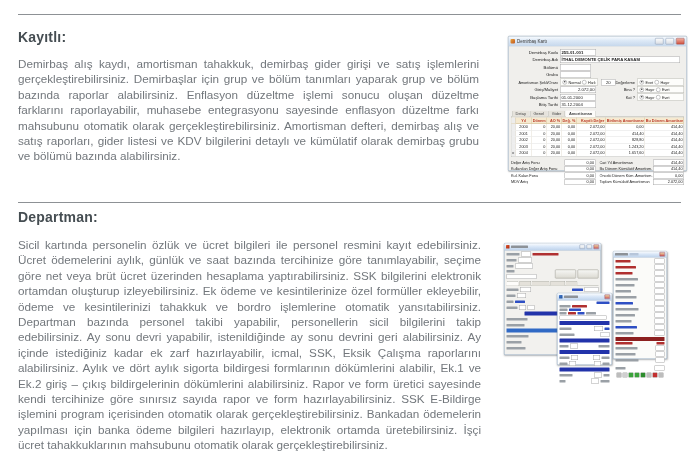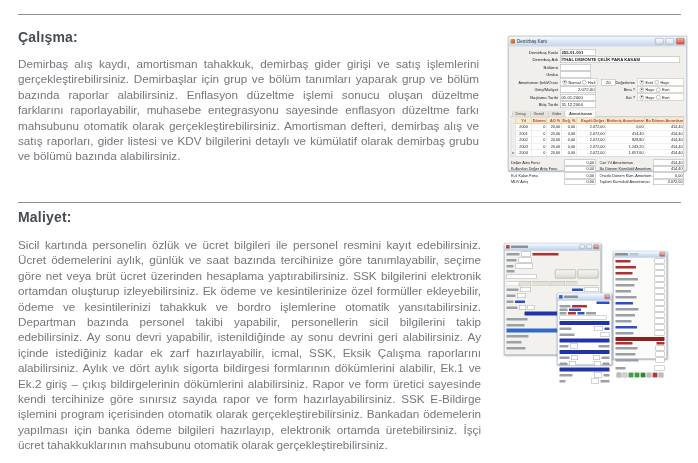--- a/index.html
+++ b/index.html
@@ -101,21 +101,21 @@
   .mtab{width:22px;height:8px;background:#e4e1da;border:1px solid #b0b0a8;border-bottom:none;border-radius:2px 2px 0 0;}
   .mtab.on{background:#fdfcfa;}
   .icon-strip{display:flex;gap:2px;justify-content:center;margin-top:4px;}
   .ic{width:8px;height:8px;border-radius:1px;border:1px solid rgba(0,0,0,.25);}
 </style>
 </head>
 <body>
 
 <div class="rule" id="rule-top"></div>
 
-<h2 class="sec-title" id="title-demirbas">Çalışma:</h2>
+<h2 class="sec-title" id="title-demirbas">Kayıtlı:</h2>
 <p class="sec-par" id="par-demirbas">Demirbaş alış kaydı, amortisman tahakkuk, demirbaş gider girişi ve satış işlemlerini gerçekleştirebilirsiniz. Demirbaşlar için grup ve bölüm tanımları yaparak grup ve bölüm bazında raporlar alabilirsiniz. Enflasyon düzeltme işlemi sonucu oluşan düzeltme farklarını raporlayabilir, muhasebe entegrasyonu sayesinde enflasyon düzeltme farkı mahsubunu otomatik olarak gerçekleştirebilirsiniz. Amortisman defteri, demirbaş alış ve satış raporları, gider listesi ve KDV bilgilerini detaylı ve kümülatif olarak demirbaş grubu ve bölümü bazında alabilirsiniz.</p>
 
 <div class="shot" id="shot-demirbas">
   <div class="w1 scale2">
     <div class="w1-titlebar">
       <span class="w1-appicon"></span>
       <span class="w1-title">Demirbaş Kartı</span>
       <span class="wbtn"></span>
       <span class="wbtn"></span>
       <span class="wbtn close"></span>
@@ -296,21 +296,21 @@
               <span class="f-val">2.072,00</span>
             </div>
           </div>
       </div>
     </div>
   </div>
 </div>
 
 <div class="rule" id="rule-mid"></div>
 
-<h2 class="sec-title" id="title-personel">Maliyet:</h2>
+<h2 class="sec-title" id="title-personel">Departman:</h2>
 <p class="sec-par" id="par-personel">Sicil kartında personelin özlük ve ücret bilgileri ile personel resmini kayıt edebilirsiniz. Ücret ödemelerini aylık, günlük ve saat bazında tercihinize göre tanımlayabilir, seçime göre net veya brüt ücret üzerinden hesaplama yaptırabilirsiniz. SSK bilgilerini elektronik ortamdan oluşturup izleyebilirsiniz. Ek ödeme ve kesintilerinize özel formüller ekleyebilir, ödeme ve kesintilerinizi tahakkuk ve bordro işlemlerine otomatik yansıtabilirsiniz. Departman bazında personel takibi yapabilir, personellerin sicil bilgilerini takip edebilirsiniz. Ay sonu devri yapabilir, istenildiğinde ay sonu devrini geri alabilirsiniz. Ay içinde istediğiniz kadar ek zarf hazırlayabilir, icmal, SSK, Eksik Çalışma raporlarını alabilirsiniz. Aylık ve dört aylık sigorta bildirgesi formlarının dökümlerini alabilir, Ek.1 ve Ek.2 giriş – çıkış bildirgelerinin dökümlerini alabilirsiniz. Rapor ve form üretici sayesinde kendi tercihinize göre sınırsız sayıda rapor ve form hazırlayabilirsiniz. SSK E-Bildirge işlemini program içerisinden otomatik olarak gerçekleştirebilirsiniz. Bankadan ödemelerin yapılması için banka ödeme bilgileri hazırlayıp, elektronik ortamda üretebilirsiniz. İşçi ücret tahakkuklarının mahsubunu otomatik olarak gerçekleştirebilirsiniz.</p>
 
 <div class="shot" id="shot-personel">
   <div class="collage scale2">
 
     <div class="mwin" id="mw-sicil">
       <div class="m-titlebar">
         <span class="m-icon"></span>
         <span class="tbar" style="width:34px"></span>
         <span class="m-sp"></span>

